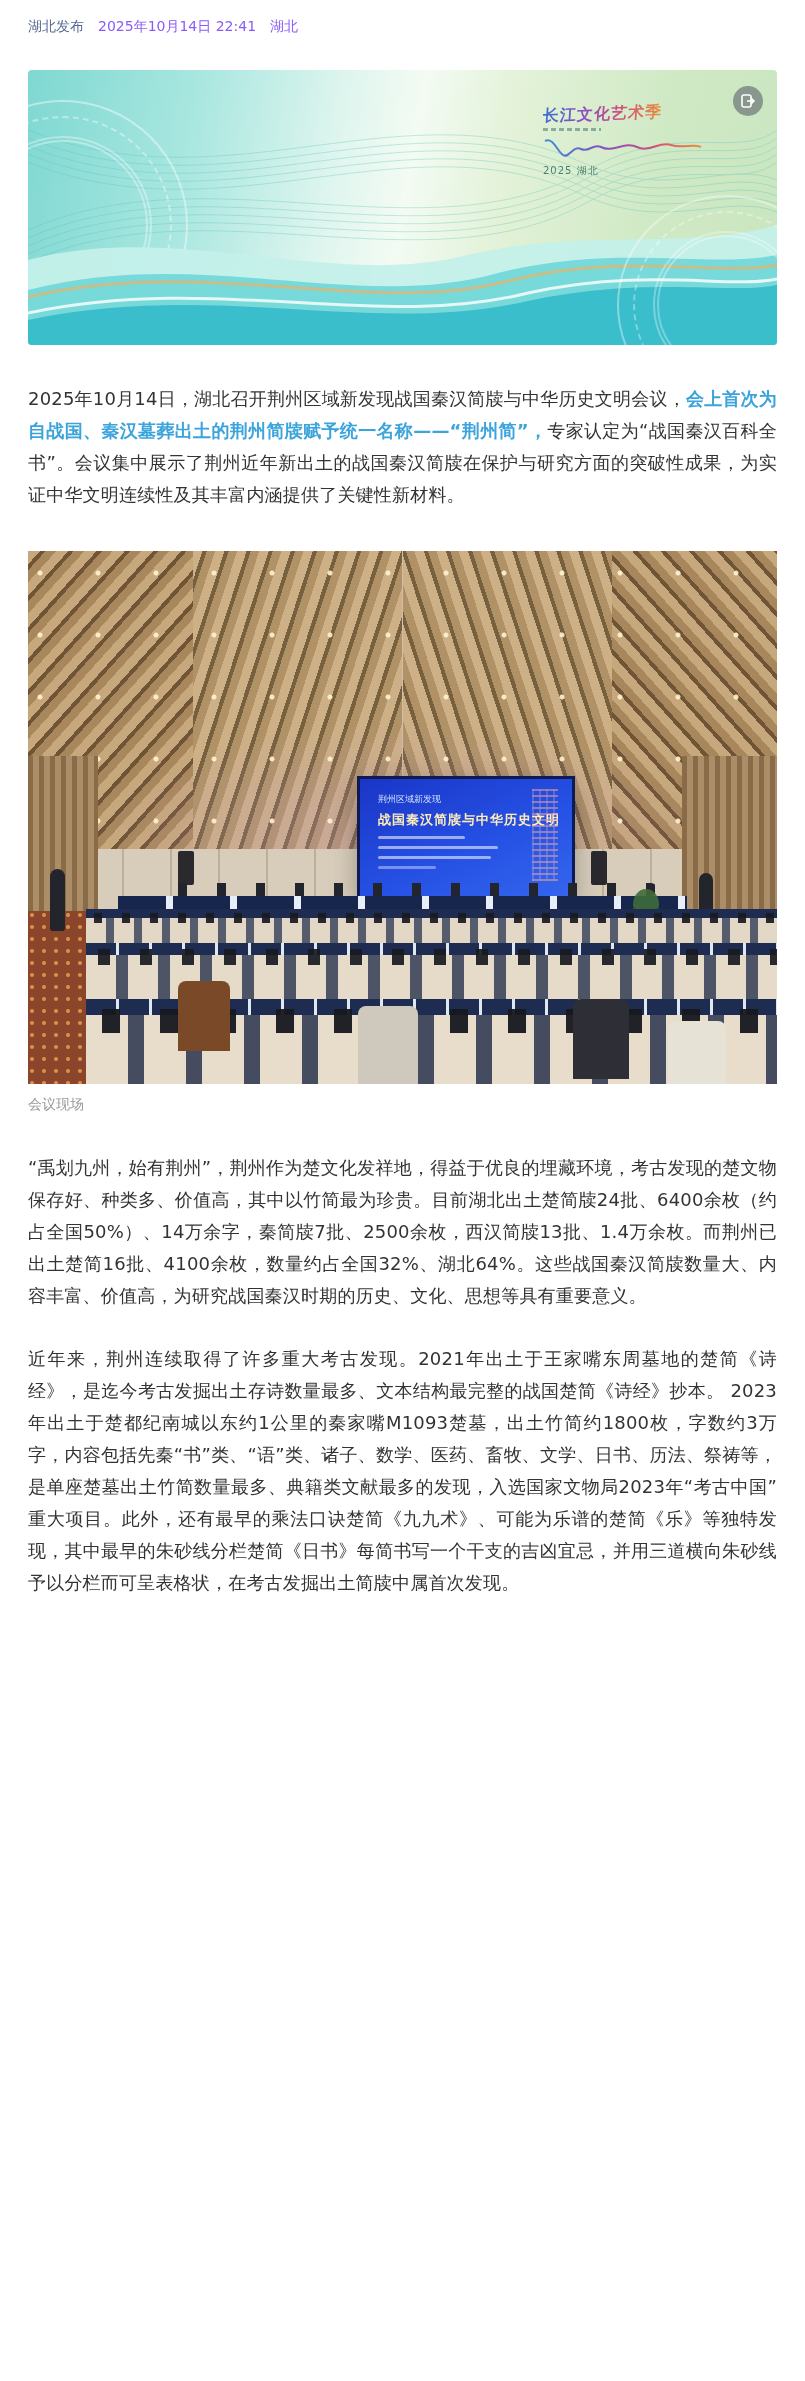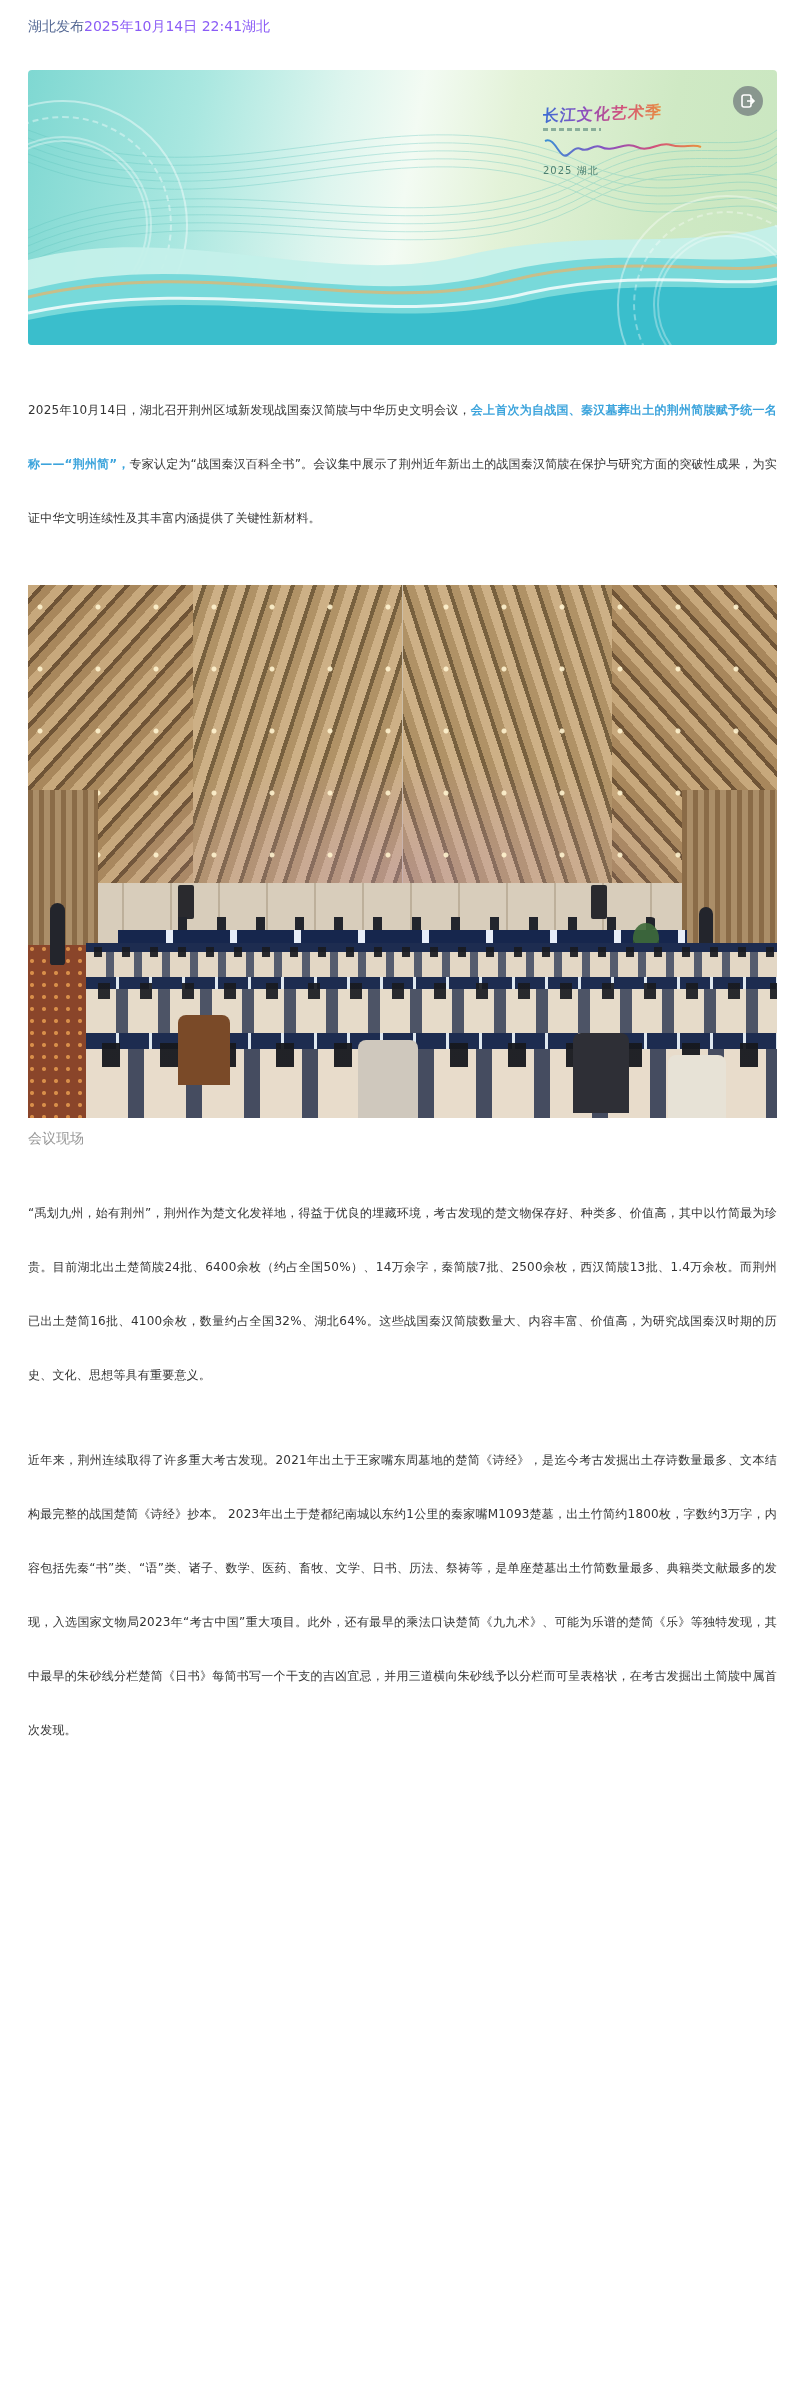--- a/index.html
+++ b/index.html
@@ -16,20 +16,21 @@
     font-size: 22px;
     line-height: 1.45;
     font-weight: 700;
     color: #141414;
     letter-spacing: .5px;
     margin-bottom: 13px;
   }
   .byline {
     display: flex;
     align-items: center;
+    gap: 14px;
     font-size: 14px;
     margin-bottom: 34px;
   }
   .source { color: #566a95; font-weight: 500; cursor: pointer; }
   .meta { color: #8b5cf6; }
 
   
   .banner {
     position: relative;
     height: 275px;
@@ -75,22 +76,22 @@
   }
   .banner-logo svg.squiggle { width: 160px; height: 26px; display:block; }
   .corner-btn {
     position: absolute; top: 16px; right: 14px; width: 30px; height: 30px;
     border-radius: 50%; background: rgba(118,128,128,.78);
     display: flex; align-items: center; justify-content: center; cursor: pointer;
   }
 
   
   .para {
-    font-size: 12px;
-    line-height: 54px;
+    font-size: 18px;
+    line-height: 32px;
     text-align: justify;
     color: #333;
     letter-spacing: .2px;
     margin-bottom: 31px;
   }
   .para.first { margin-bottom: 40px; }
   .hl { color: #3ca4dc; font-weight: 700; cursor: pointer; }
 
   
   .photo {
@@ -266,20 +267,29 @@
     <div class="ceil ceil-3"></div>
     <div class="ceil ceil-4"></div>
     <div class="ceil-glow"></div>
     <div class="lamps"></div>
     <div class="wall"></div>
     <div class="curtain curtain-l"></div>
     <div class="curtain curtain-r"></div>
     <div class="speaker speaker-l"></div>
     <div class="speaker speaker-r"></div>
 
+    <div class="screen">
+      <div class="screen-tag">荆州区域新发现</div>
+      <div class="screen-title">战国秦汉简牍与中华历史文明</div>
+      <div class="screen-bar sb1"></div>
+      <div class="screen-bar sb2"></div>
+      <div class="screen-bar sb3"></div>
+      <div class="screen-bar sb4"></div>
+      <div class="screen-vert"></div>
+    </div>
 
     <div class="panel-heads"></div>
     <div class="head-table"></div>
     <div class="plant"></div>
 
     <div class="carpet"></div>
     <div class="stander stand-1"></div>
     <div class="stander stand-2"></div>
 
     <div class="aud-row rowA">

